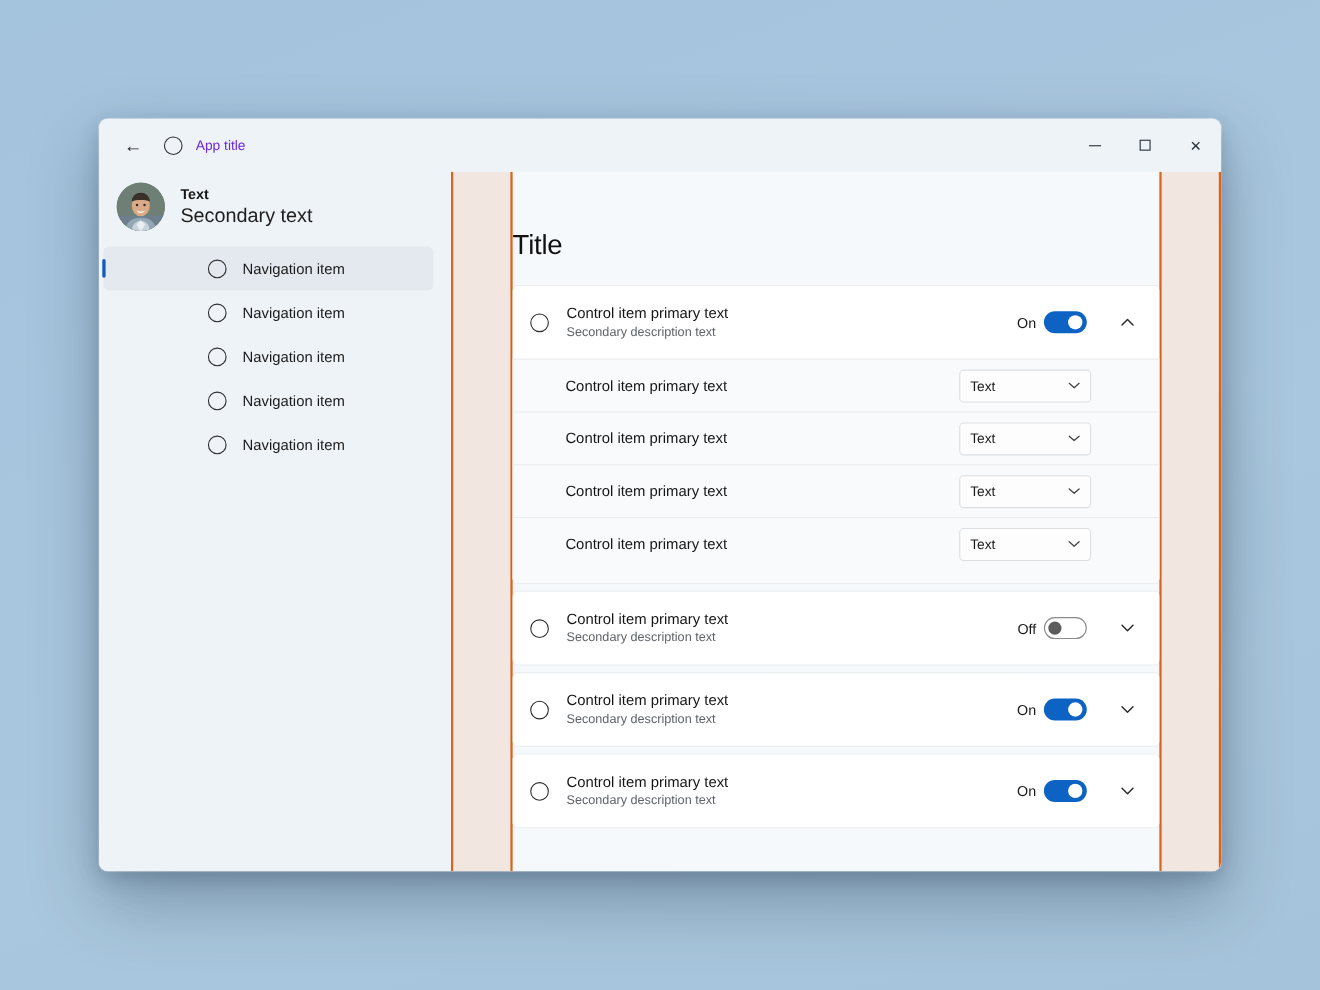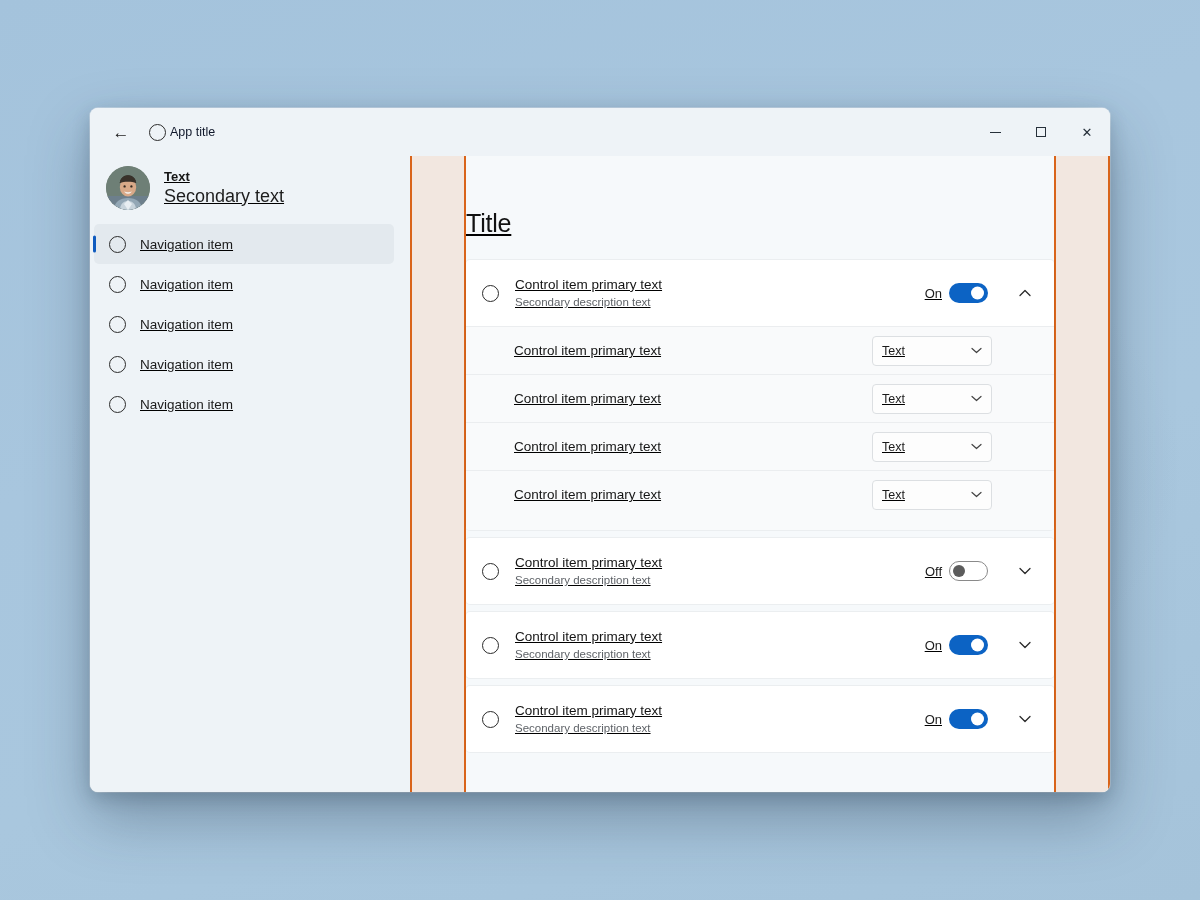--- a/index.html
+++ b/index.html
@@ -56,41 +56,40 @@
     cursor: pointer;
   }
   .tb-icon-circle {
     width: 17px; height: 17px;
     border: 1.4px solid #2b2b2b;
     border-radius: 50%;
     margin-left: 11px;
     flex: 0 0 auto;
   }
   .tb-title {
-    margin-left: 4px;
+    margin-left: 12px;
     font-size: 12.5px;
-    color: #0f172a;
+    color: #6d28d9;
   }
   .tb-spacer { flex: 1; }
   .tb-btn {
     width: 46px; height: 48px;
     display: flex; align-items: center; justify-content: center;
     color: #26303a;
     cursor: pointer;
   }
   .glyph-min { width: 11px; height: 1px; background: #26303a; display:block; }
   .glyph-max { width: 10px; height: 10px; border: 1px solid #26303a; display:block; }
   .glyph-close { font-size: 13px; line-height: 1; }
 
   
   #body {
     flex: 1;
     display: flex;
     min-height: 0;
-    text-decoration: underline;
   }
 
   
   #sidebar {
     width: 320px;
     min-width: 320px;
     background: #eef3f7;
     display: flex;
     flex-direction: column;
     padding-top: 0px;
@@ -120,20 +119,21 @@
   .nav-item {
     height: 40px;
     display: flex;
     align-items: center;
     margin: 0 16px 0 4px;
     padding-left: 15px;
     border-radius: 5px;
     position: relative;
     cursor: pointer;
     gap: 14px;
+    justify-content: center;
   }
   .nav-item.selected { background: #e3e9ee; }
   .nav-item.selected .nav-indicator {
     position: absolute;
     left: -1px; top: 50%;
     transform: translateY(-50%);
     width: 3px; height: 17px;
     background: #0f5bbf;
     border-radius: 2px;
   }

